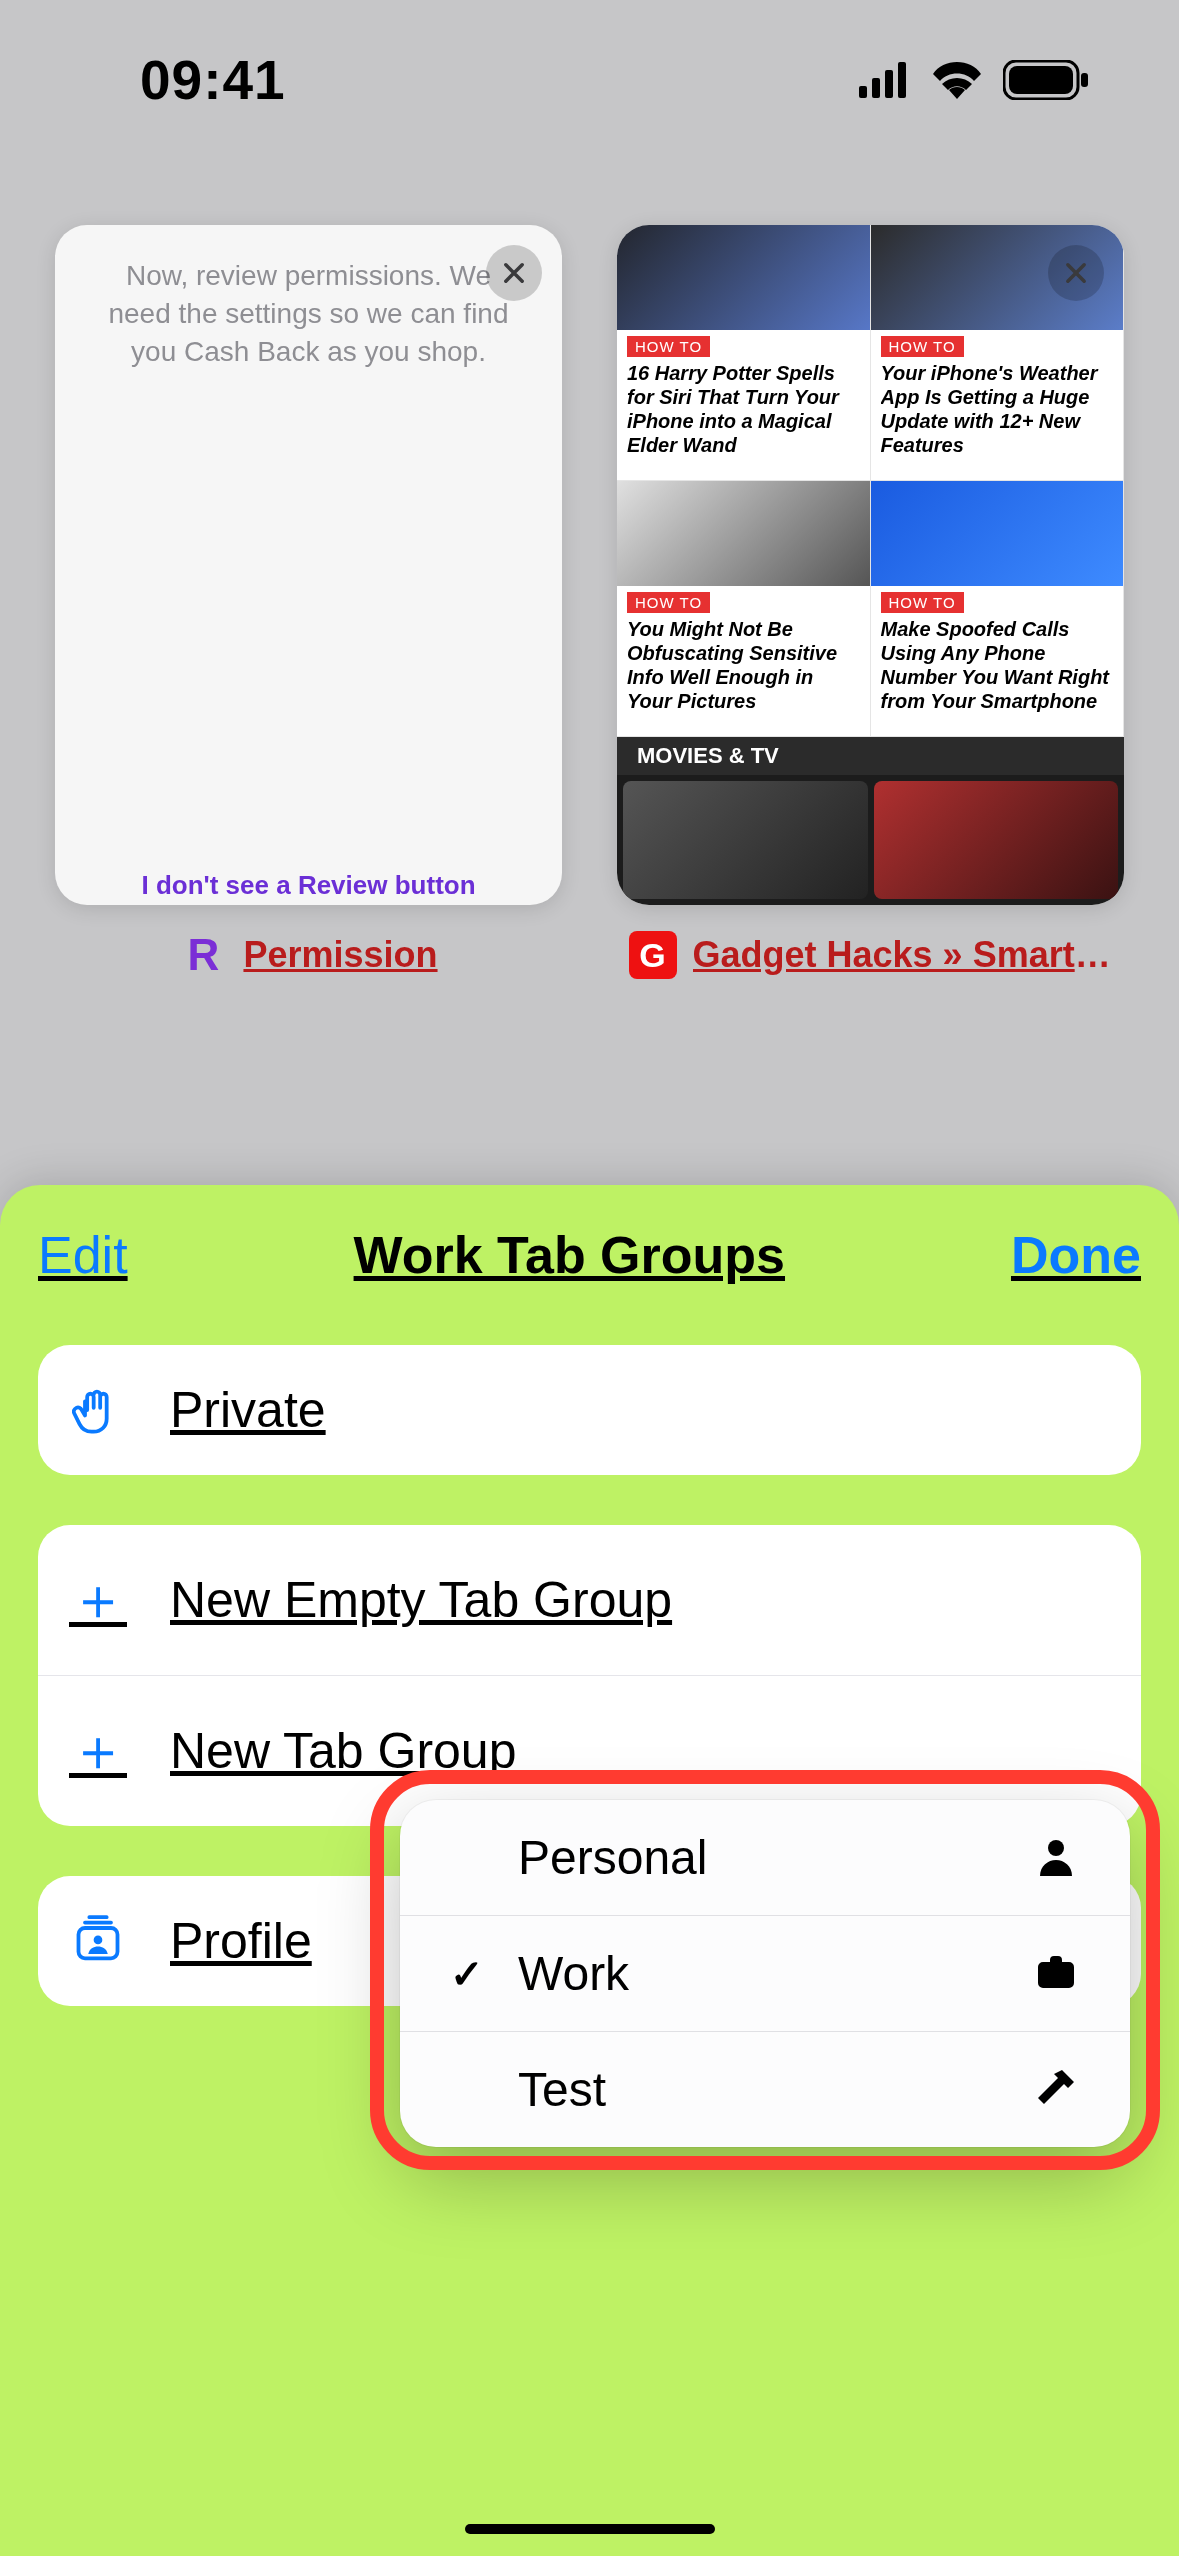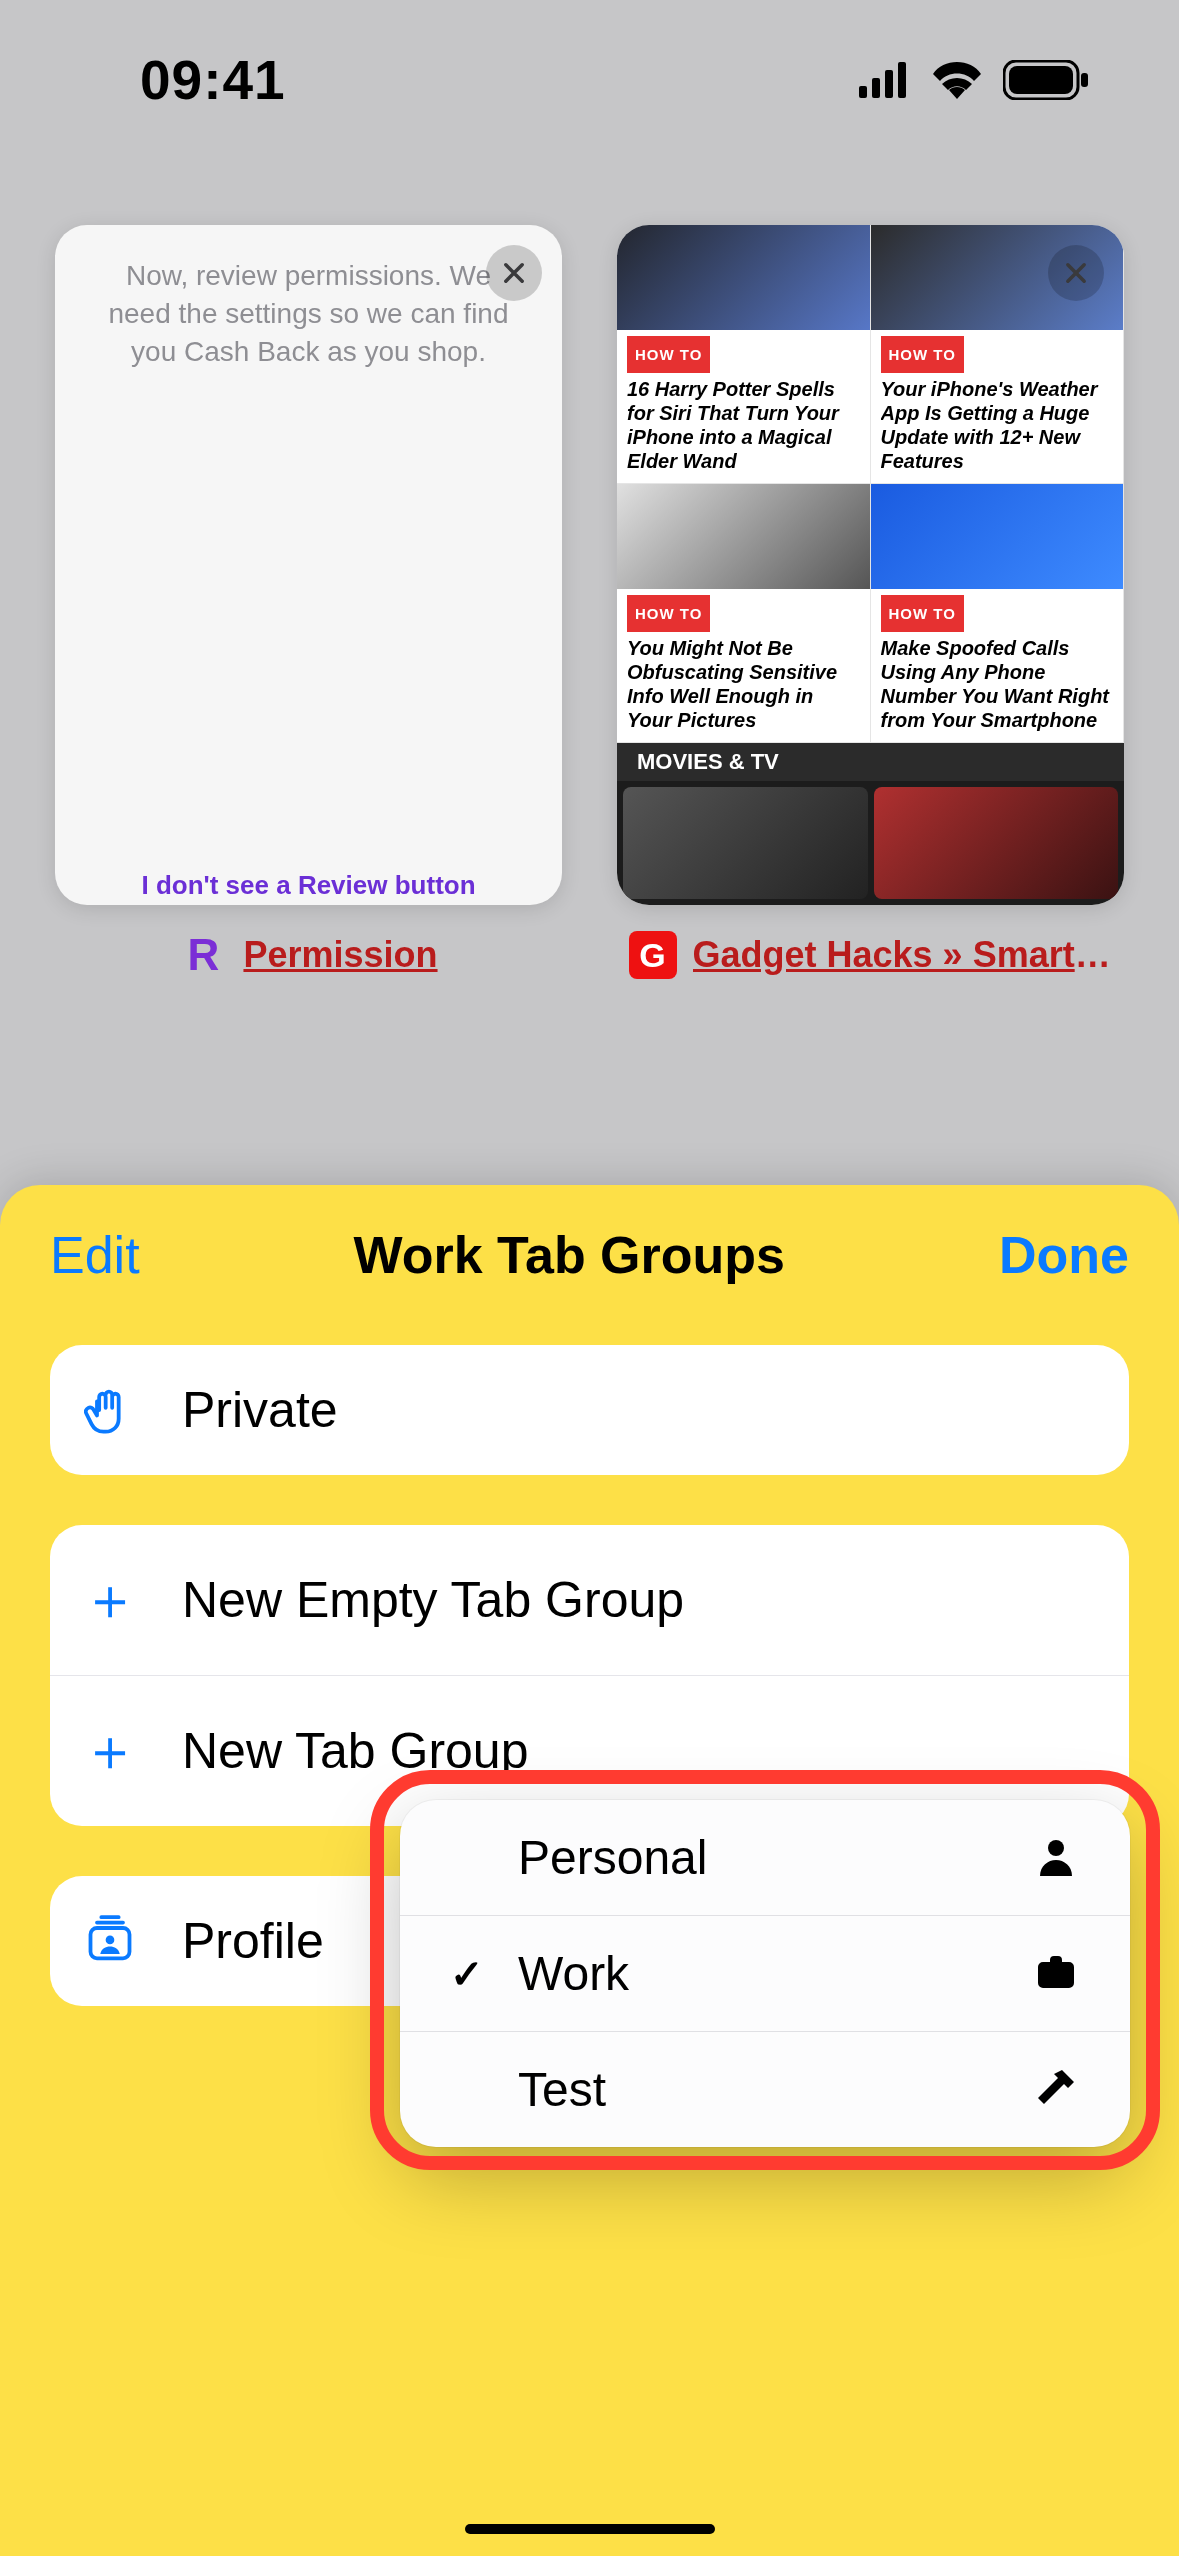--- a/index.html
+++ b/index.html
@@ -129,22 +129,22 @@
   }
   .article:nth-child(1) .thumb { background: linear-gradient(135deg,#23262e,#5777c7); }
   .article:nth-child(2) .thumb { background: linear-gradient(135deg,#2b2b2b,#5b7dc9); }
   .article:nth-child(3) .thumb { background: linear-gradient(135deg,#e0e0e0,#555); }
   .article:nth-child(4) .thumb { background: linear-gradient(135deg,#1a5be0,#3e8bff); }
   .howto-tag {
     display: inline-block;
     background: #e63131;
     color: #fff;
     font-size: 15px;
-    font-weight: 700;
-    padding: 10px 8px;
+    font-weight: 400;
+    padding: 2px 8px;
     letter-spacing: 1px;
     align-self: flex-start;
     margin-bottom: 4px;
   }
   .article .headline {
     font-size: 20px;
     font-weight: 700;
     line-height: 1.2;
     color: #000;
     overflow: hidden;
@@ -169,24 +169,25 @@
     border-radius: 8px;
     background: linear-gradient(135deg,#555,#222);
   }
   .poster:nth-child(2) { background: linear-gradient(135deg,#b03030,#3a1212); }
 
   
   .sheet {
     position: absolute;
     left: 0; right: 0; bottom: 0;
     top: 1185px;
-    background: #fde047;
+    background: #bef264;
     border-radius: 40px 40px 0 0;
     box-shadow: 0 -4px 40px rgba(0,0,0,0.15);
-    padding: 40px 50px 60px;
+    padding: 40px 38px 60px;
+    text-decoration: underline;
   }
   .sheet-header {
     display: flex;
     align-items: center;
     justify-content: space-between;
     margin-bottom: 60px;
   }
   .sheet-header .edit,
   .sheet-header .done {
     font-size: 52px;

